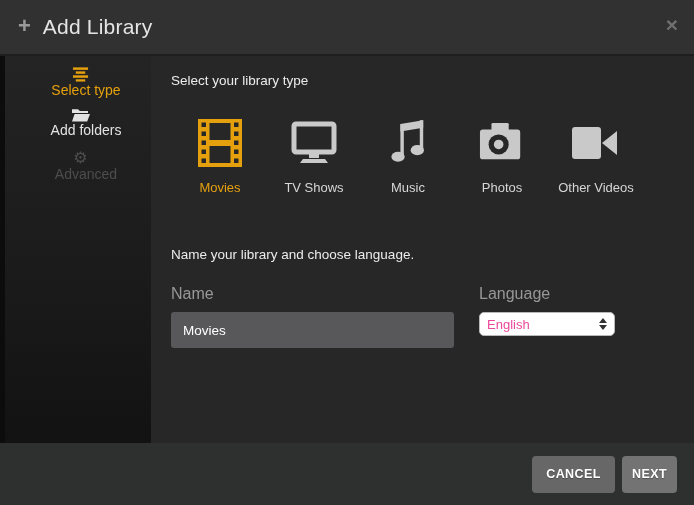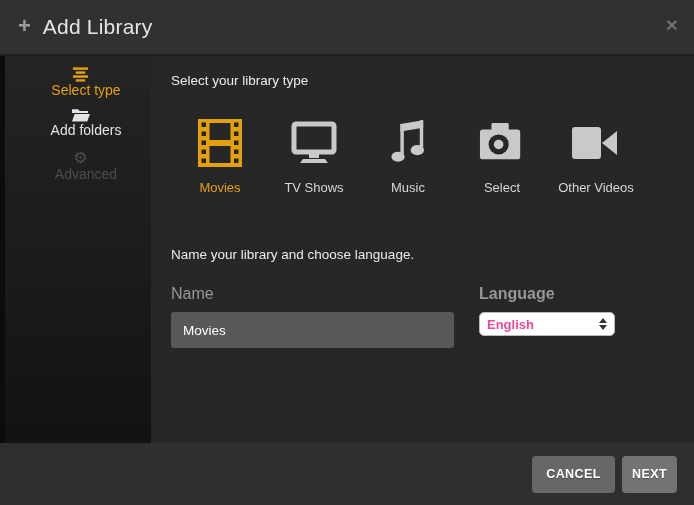--- a/index.html
+++ b/index.html
@@ -72,21 +72,21 @@
   .heading-name { margin-top: 52px; }
   .fields-row { display: flex; margin-top: 23px; }
   .field-label { font-size: 16px; color: #979797; margin-bottom: 9px; }
   .name-group { width: 283px; }
   .name-input {
     width: 283px; height: 36px;
     background: #58585a; border: none; border-radius: 3px;
     color: #ffffff; font-size: 13.5px; padding: 0 12px;
     font-family: inherit; outline: none;
   }
-  .lang-group { margin-left: 25px; font-weight: bold; }
+  .lang-group { margin-left: 25px; }
   .select-box {
     width: 136px; height: 24px; background: #ffffff;
     border-radius: 5px; border: 1px solid #b9b9b9;
     display: flex; align-items: center; padding: 0 7px;
     cursor: pointer;
   }
   .select-value { font-size: 13px; color: #ec4899; flex: 1 1 auto; }
   .select-arrows { display: flex; flex-direction: column; align-items: center; gap: 2px; }
   .arrow-up { width: 0; height: 0; border-left: 4px solid transparent; border-right: 4px solid transparent; border-bottom: 5px solid #333; }
   .arrow-down { width: 0; height: 0; border-left: 4px solid transparent; border-right: 4px solid transparent; border-top: 5px solid #333; }
@@ -200,21 +200,21 @@
 
         <div class="type-item">
           <span class="type-icon-box">
             <svg width="46" height="42" viewBox="0 0 48 42" fill="#c9c9c9">
               <rect x="13" y="0" width="18" height="10" rx="1.5"></rect>
               <rect x="1" y="7" width="42" height="31" rx="3"></rect>
               <circle cx="20.5" cy="22.5" r="10.5" fill="#272727"></circle>
               <circle cx="20.5" cy="22.5" r="5" fill="#c9c9c9"></circle>
             </svg>
           </span>
-          <span class="type-label">Select</span>
+          <span class="type-label">Photos</span>
         </div>
 
         <div class="type-item">
           <span class="type-icon-box">
             <svg width="48" height="38" viewBox="0 0 48 38" fill="#c9c9c9">
               <rect x="0" y="3" width="29" height="32" rx="3"></rect>
               <polygon points="30,19 45,7 45,31"></polygon>
             </svg>
           </span>
           <span class="type-label">Other Videos</span>

